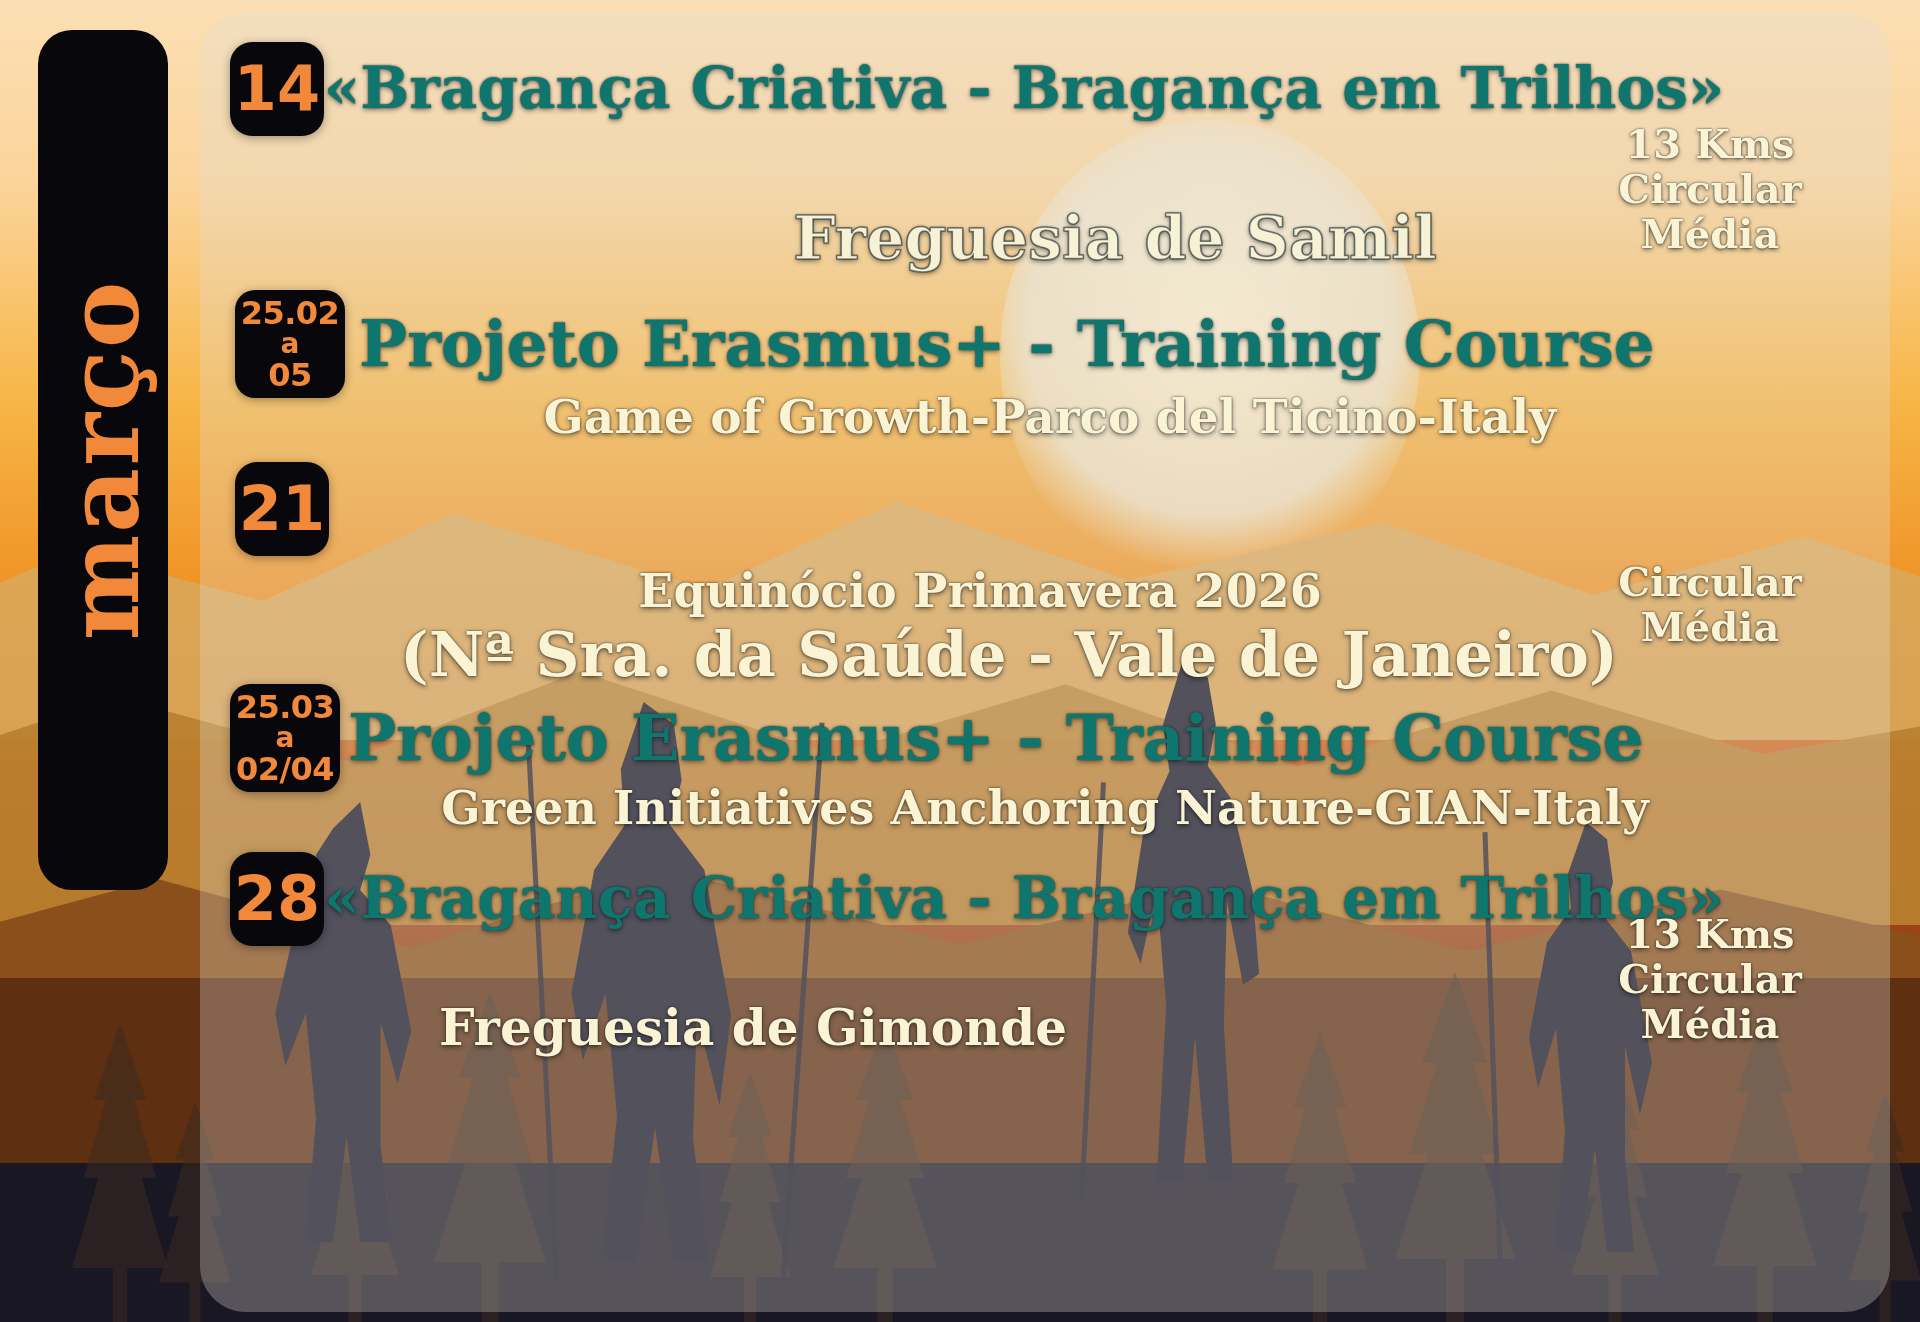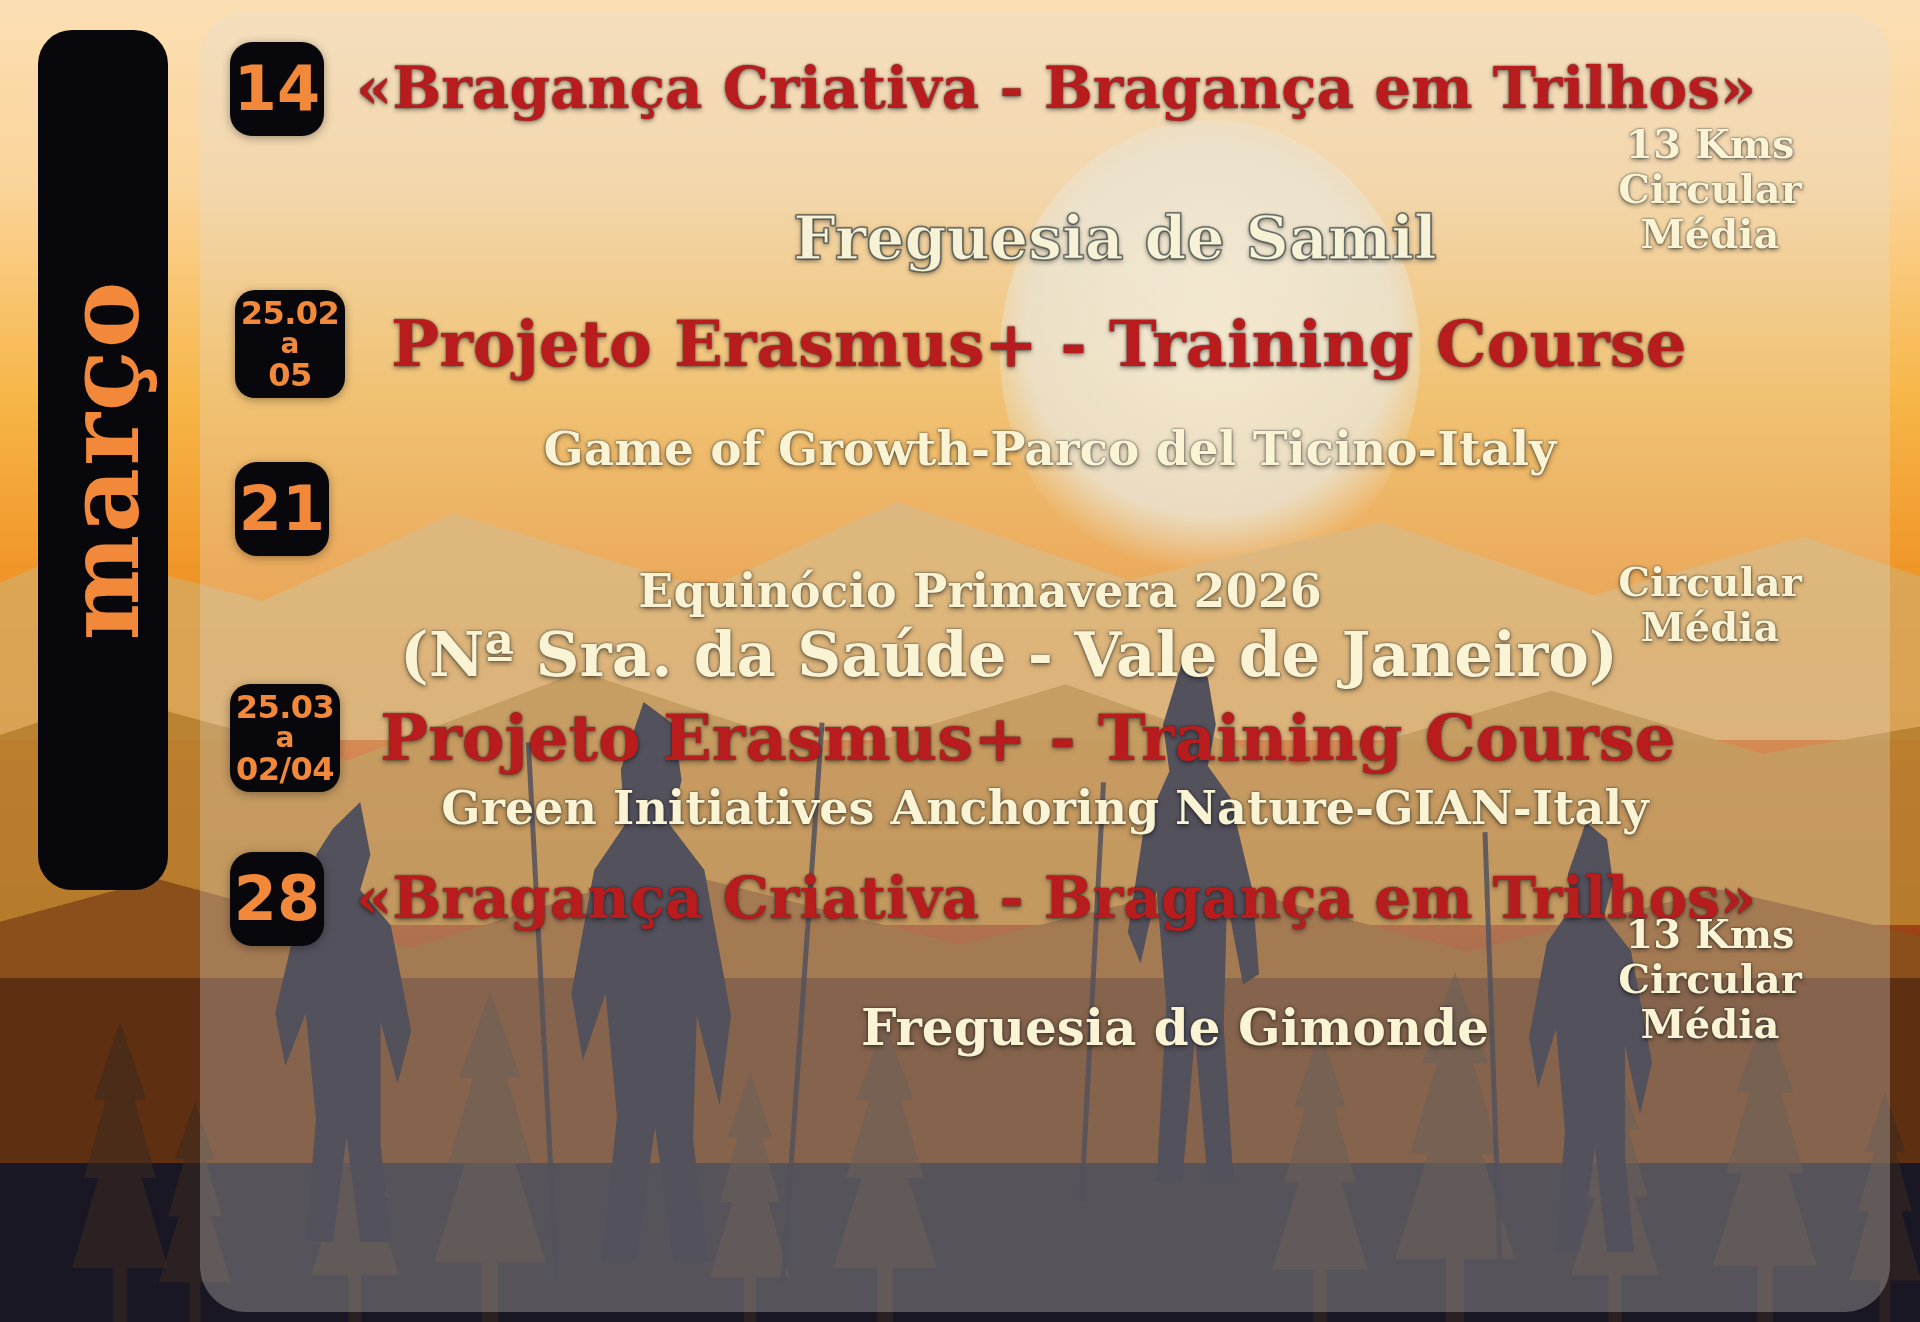--- a/index.html
+++ b/index.html
@@ -109,28 +109,27 @@
     font-weight:700;
     line-height:1;
     box-shadow:0 2px 10px rgba(0,0,0,.35);
   }
   .badge.single { width:94px; height:94px; font-size:62px; border-radius:22px; }
   .badge.range  { width:110px; height:108px; border-radius:20px; padding:4px 4px; }
   .badge.range .d1, .badge.range .d2 { font-size:32px; letter-spacing:-.5px; }
   .badge.range .mid { font-size:28px; margin:1px 0; }
 
   .title {
-    color:#b91c1c;
+    color:#0f766e;
     font-family:"DejaVu Serif", serif;
     font-weight:700;
     font-size:60px;
     line-height:1.02;
     white-space:nowrap;
     text-shadow:0 0 2px rgba(30,40,45,.85), 0 2px 5px rgba(0,0,0,.45);
-    padding-left:32px;
   }
   .subtitle {
     color:#faf3d4;
     font-family:"DejaVu Serif", serif;
     font-weight:700;
     font-size:44px;
     line-height:1.05;
     white-space:nowrap;
     text-shadow:0 0 2px rgba(30,40,45,.9), 0 2px 5px rgba(0,0,0,.5);
   }
@@ -214,21 +213,21 @@
   <div class="ev" style="left:35px; top:278px;">
     <div class="row">
       <div class="badge range">
         <span class="d1">25.02</span>
         <span class="mid">a</span>
         <span class="d2">05</span>
       </div>
       <div class="title" style="font-size:64px; margin-left:14px;">Projeto Erasmus+ - Training Course</div>
     </div>
   </div>
-  <div class="ev" style="left:150px; top:380px; width:1400px; text-align:center;margin-top:32px;">
+  <div class="ev" style="left:150px; top:380px; width:1400px; text-align:center;">
     <div class="subtitle" style="font-size:47px;">Game of Growth-Parco del Ticino-Italy</div>
   </div>
 
   <div class="ev" style="left:35px; top:450px;">
     <div class="row">
       <div class="badge single">
         <span>21</span>
       </div>
     </div>
   </div>
@@ -256,21 +255,21 @@
   </div>
 
   <div class="ev" style="left:30px; top:840px;">
     <div class="row">
       <div class="badge single">
         <span>28</span>
       </div>
       <div class="title" style="font-size:58px;">«Bragança Criativa - Bragança em Trilhos»</div>
     </div>
   </div>
-  <div class="ev" style="left:229px; top:990px; width:1060px; text-align:right;">
+  <div class="ev" style="left:239px; top:990px; width:1060px; text-align:left;">
     <div class="subtitle" style="font-size:50px;">Freguesia de Gimonde</div>
   </div>
   <div class="meta" style="right:30px; top:900px; width:300px;">
     <div>13 Kms</div>
     <div>Circular</div>
     <div>Média</div>
   </div>
 
 </div>
 

